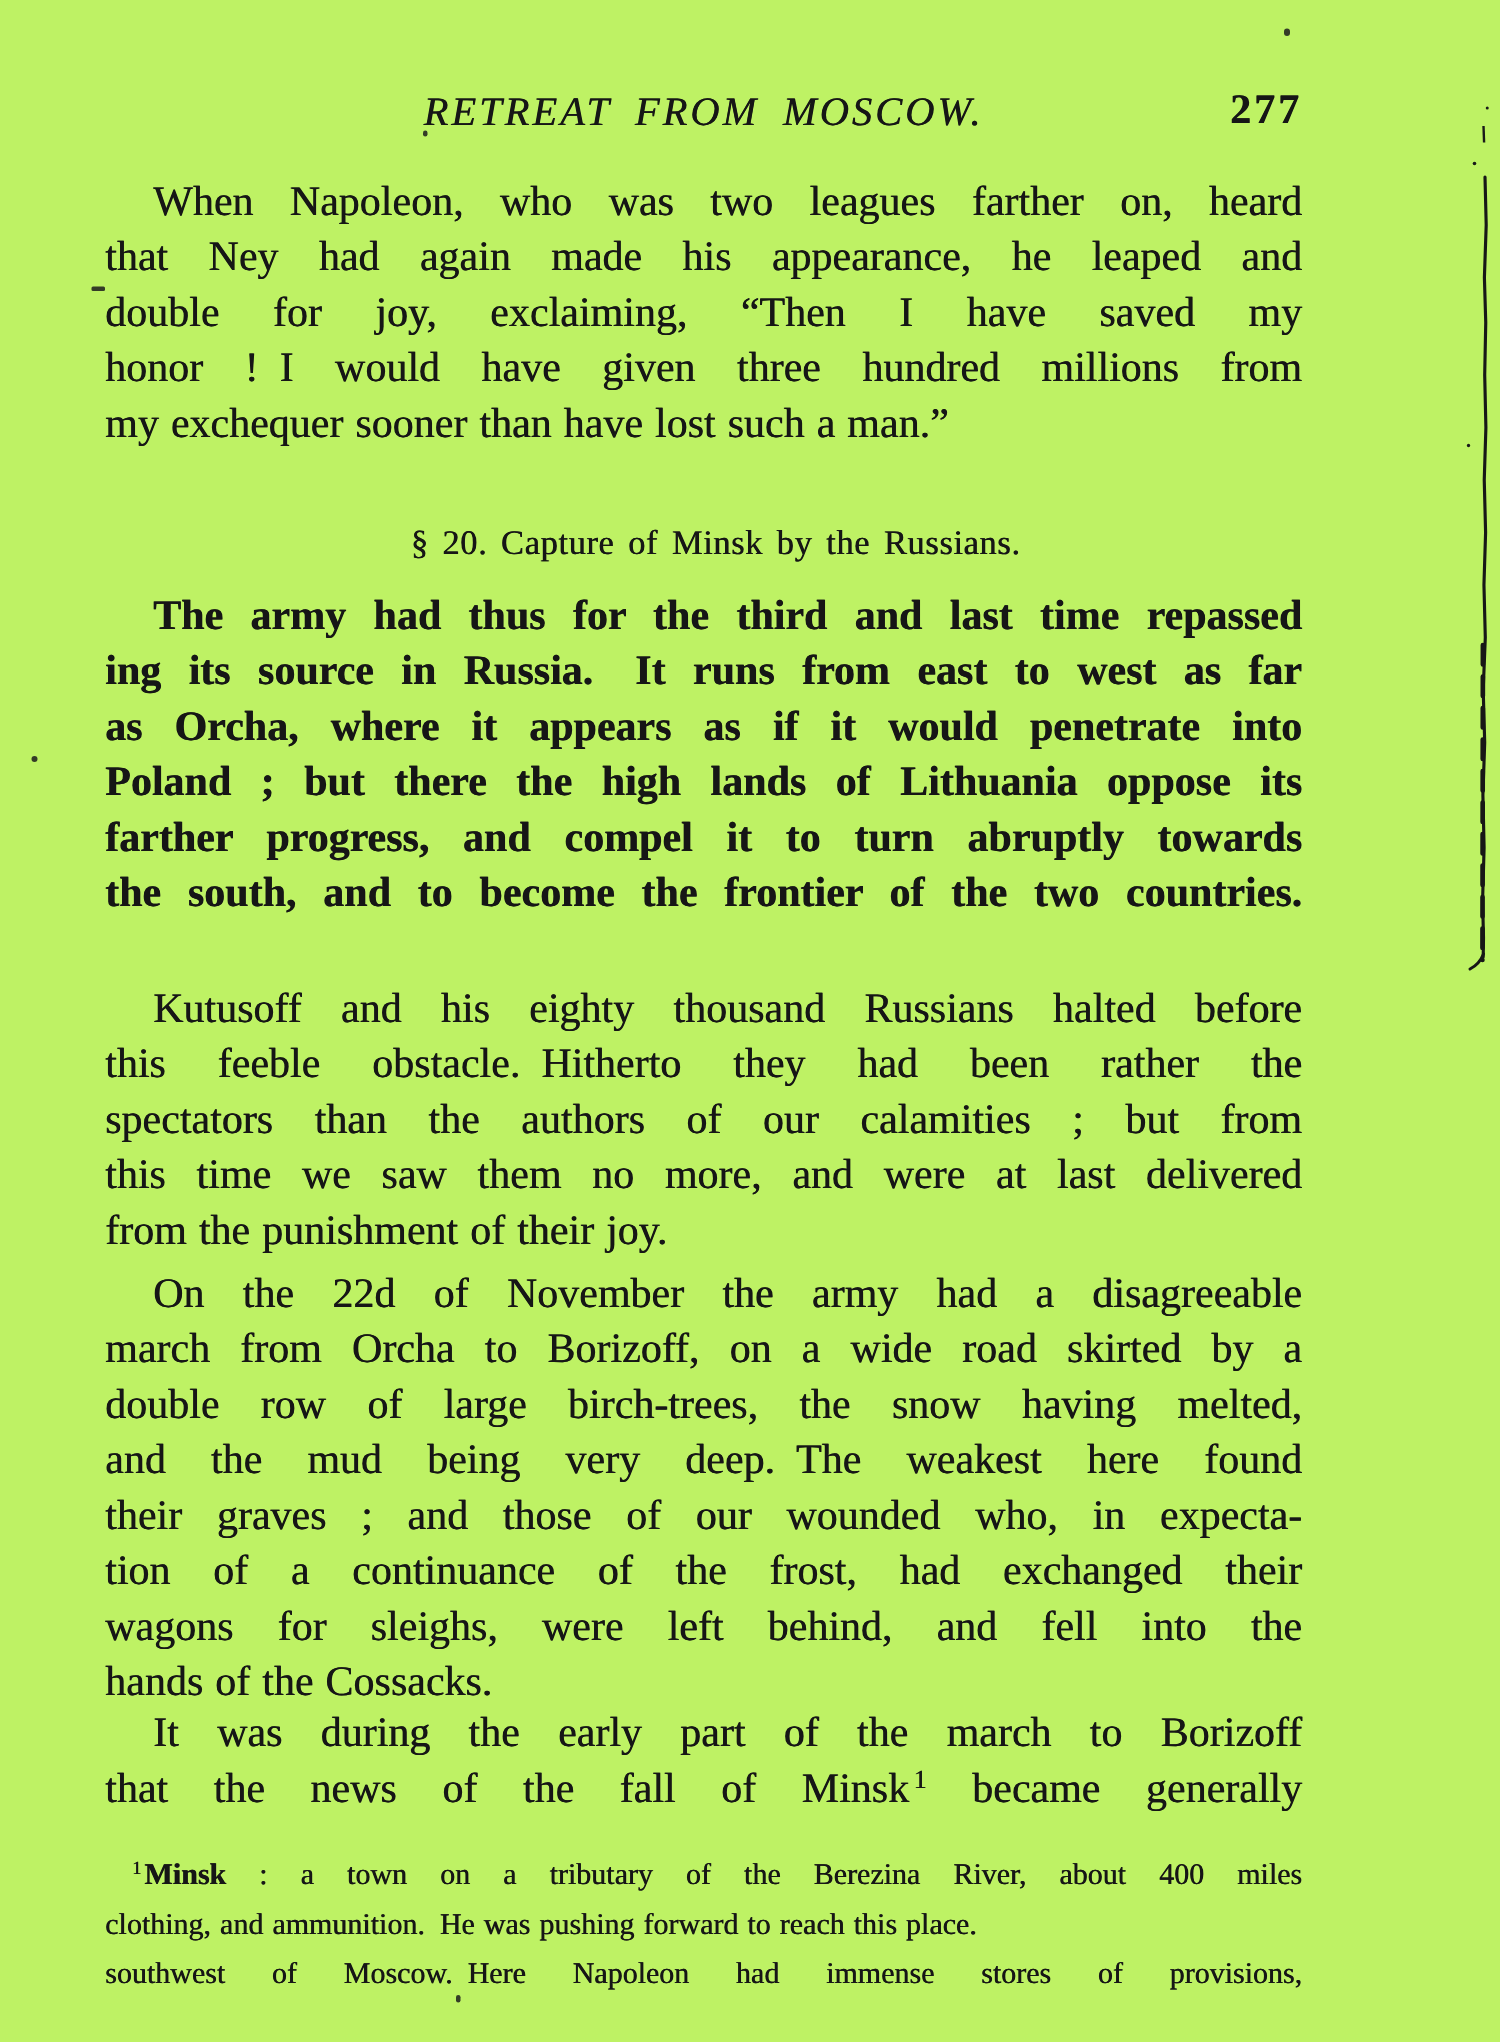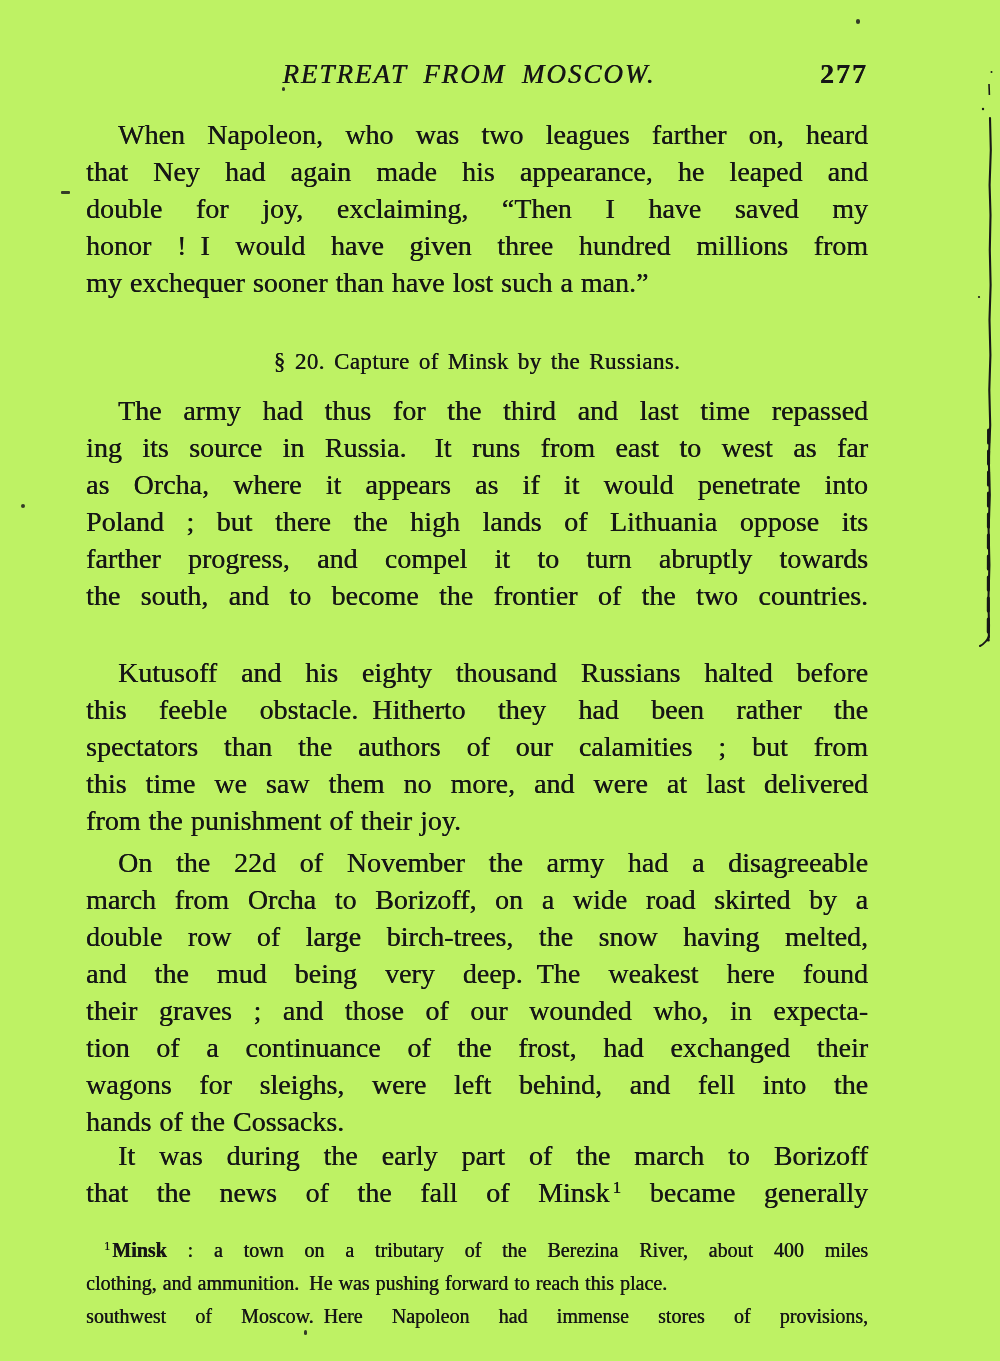--- a/index.html
+++ b/index.html
@@ -25,26 +25,26 @@
   }
   .page-number {
     position: absolute; right: 0; top: 0;
     font-size: 28px; font-weight: bold; letter-spacing: 2px;
     text-shadow: 0.3px 0 0 currentColor;
   }
 
   
   .para { position: absolute; left: 70px; width: 798px; font-size: 28px; line-height: 37px; }
   .para, .footnote { text-shadow: 0.35px 0 0 currentColor; word-spacing: 1px; }
-  .line { text-align: justify; text-align-last: justify; white-space: normal; margin-left: 16px; }
+  .line { text-align: justify; text-align-last: justify; white-space: normal; }
   .line.flush-last { text-align-last: left; }
   .line.indent { text-indent: 32px; }
 
   .p1 { top: 116px; }
-  .p2 { top: 392px; }
+  .p2 { top: 392px; font-weight: bold; }
   .p3 { top: 654px; }
   .p4 { top: 844px; }
   .p5 { top: 1137px; }
 
   .section-heading {
     position: absolute; top: 347px; left: 78px; width: 798px;
     text-align: center; font-size: 23px; font-weight: normal; line-height: 30px;
     letter-spacing: 0.4px; word-spacing: 3px;
     text-shadow: 0.35px 0 0 currentColor;
   }

